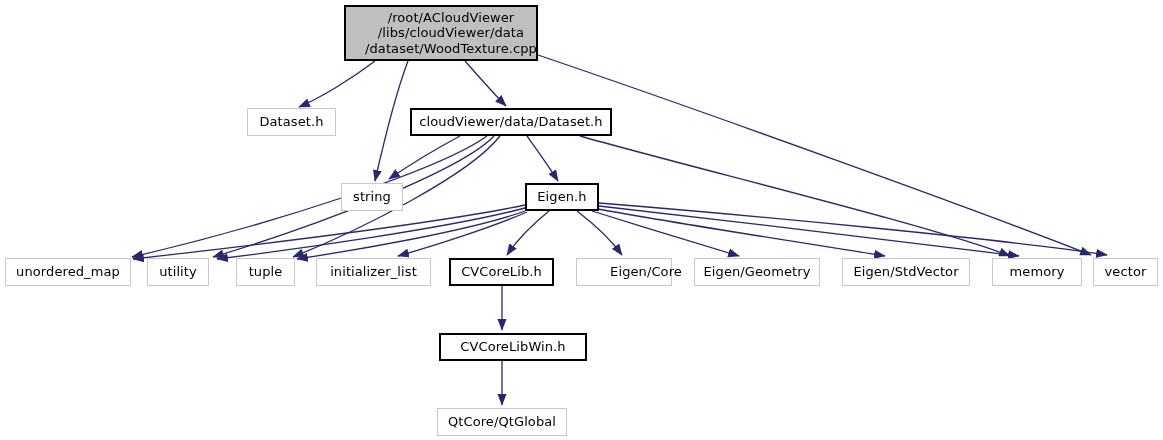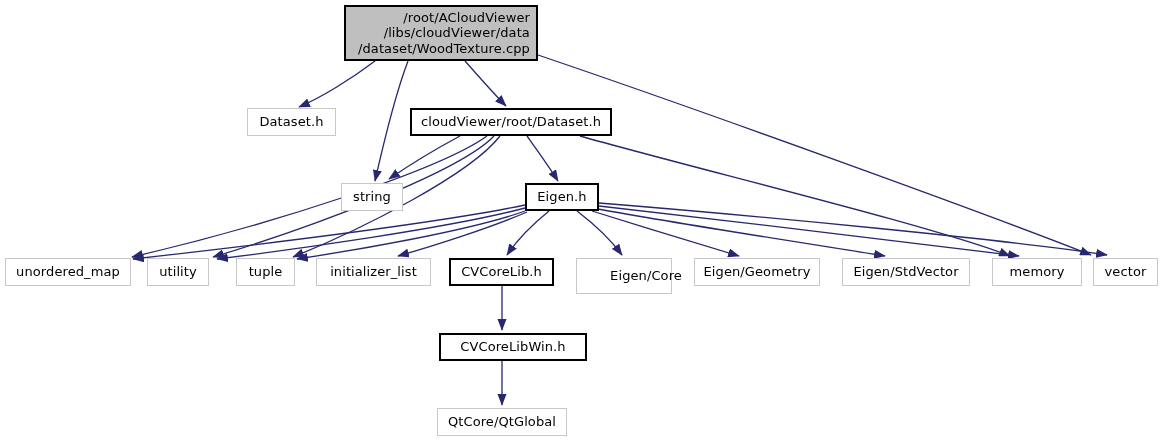--- a/index.html
+++ b/index.html
@@ -39,22 +39,22 @@
     letter-spacing: 0.1px;
     user-select: none;
   }
   .node-box.strong {
     border: 2px solid #000000;
   }
   .node-box.root {
     border: 2px solid #000000;
     background: #bfbfbf;
     justify-content: flex-start;
-    text-align: right;
-    padding-left: 12px;
+    text-align: center;
+    padding-left: 19px;
   }
   .node-label {
     display: block;
     white-space: pre;
   }
 </style>
 </head>
 <body>
 
 <div id="graph-root">
@@ -89,29 +89,29 @@
         <path d="M 502 286 L 502 330" fill="none" stroke="#27286e" stroke-width="1.3" marker-end="url(#arrowhead)"></path>
         <path d="M 502 361 L 502 405" fill="none" stroke="#27286e" stroke-width="1.3" marker-end="url(#arrowhead)"></path>
       </g>
   </svg>
 
   <div id="node-layer">
       <div class="node-box root" style="left: 344px; top: 5px; width: 194px; height: 56px;"><span class="node-label">/root/ACloudViewer
 /libs/cloudViewer/data
 /dataset/WoodTexture.cpp</span></div>
       <div class="node-box" style="left: 247px; top: 108px; width: 89px; height: 28px;"><span class="node-label">Dataset.h</span></div>
-      <div class="node-box strong" style="left: 410px; top: 108px; width: 202px; height: 28px;"><span class="node-label">cloudViewer/root/Dataset.h</span></div>
+      <div class="node-box strong" style="left: 410px; top: 108px; width: 202px; height: 28px;"><span class="node-label">cloudViewer/data/Dataset.h</span></div>
       <div class="node-box" style="left: 341px; top: 183px; width: 62px; height: 28px;"><span class="node-label">string</span></div>
       <div class="node-box strong" style="left: 525px; top: 183px; width: 74px; height: 28px;"><span class="node-label">Eigen.h</span></div>
       <div class="node-box" style="left: 5px; top: 258px; width: 126px; height: 28px;"><span class="node-label">unordered_map</span></div>
       <div class="node-box" style="left: 147px; top: 258px; width: 62px; height: 28px;"><span class="node-label">utility</span></div>
       <div class="node-box" style="left: 236px; top: 258px; width: 59px; height: 28px;"><span class="node-label">tuple</span></div>
       <div class="node-box" style="left: 316px; top: 258px; width: 115px; height: 28px;"><span class="node-label">initializer_list</span></div>
       <div class="node-box strong" style="left: 449px; top: 258px; width: 105px; height: 28px;"><span class="node-label">CVCoreLib.h</span></div>
-      <div class="node-box" style="left: 576px; top: 258px; width: 96px; height: 36px; padding-left: 44px;"><span class="node-label">Eigen/Core</span></div>
+      <div class="node-box" style="left: 576px; top: 258px; width: 96px; height: 28px; padding-left: 44px;"><span class="node-label">Eigen/Core</span></div>
       <div class="node-box" style="left: 694px; top: 258px; width: 126px; height: 28px;"><span class="node-label">Eigen/Geometry</span></div>
       <div class="node-box" style="left: 842px; top: 258px; width: 128px; height: 28px;"><span class="node-label">Eigen/StdVector</span></div>
       <div class="node-box" style="left: 992px; top: 258px; width: 90px; height: 28px;"><span class="node-label">memory</span></div>
       <div class="node-box" style="left: 1093px; top: 258px; width: 65px; height: 28px;"><span class="node-label">vector</span></div>
       <div class="node-box strong" style="left: 439px; top: 333px; width: 148px; height: 28px;"><span class="node-label">CVCoreLibWin.h</span></div>
       <div class="node-box" style="left: 437px; top: 408px; width: 130px; height: 28px;"><span class="node-label">QtCore/QtGlobal</span></div>
     </div>
 
 </div>
 

